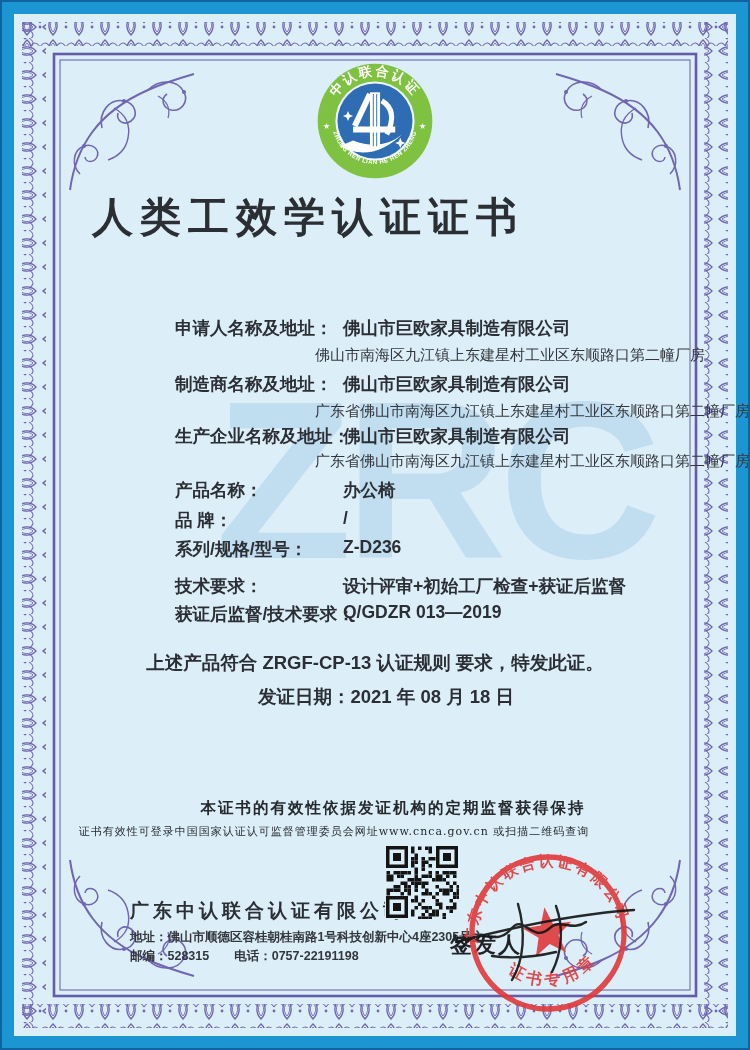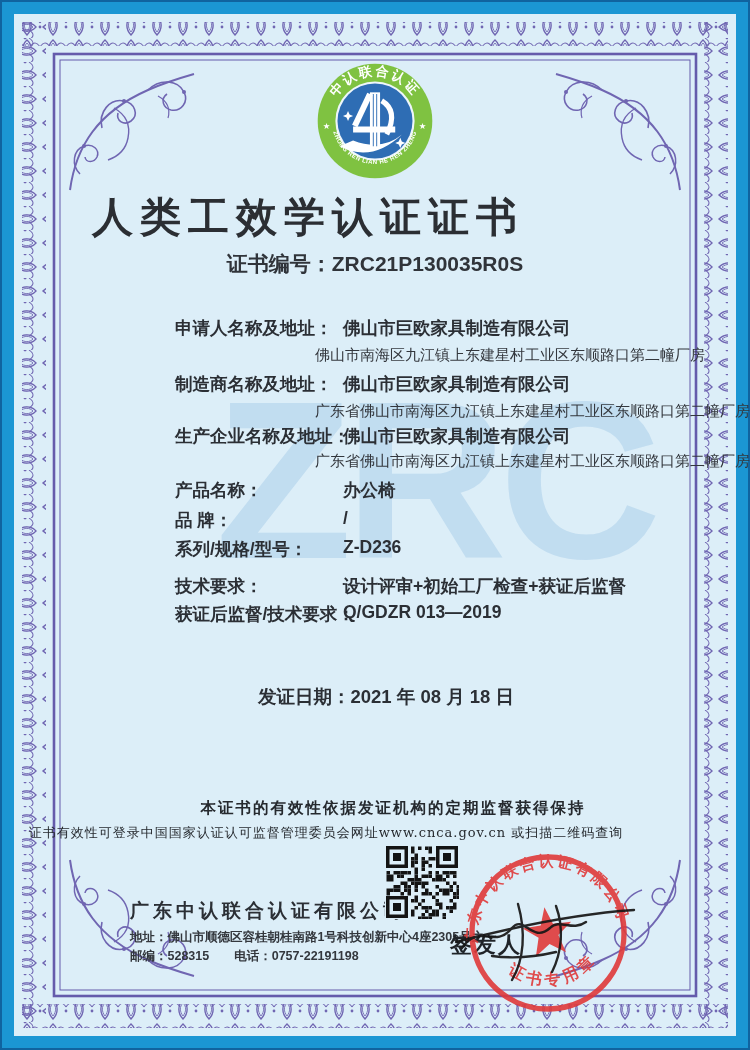--- a/index.html
+++ b/index.html
@@ -15,22 +15,22 @@
   .title{left:0;width:616px;top:190px;text-align:center;font-size:41px;font-weight:700;
          color:#2b2e33;letter-spacing:7px;}
   .certno{left:0;width:750px;top:250px;text-align:center;font-size:21px;font-weight:600;color:#30343a;}
   .flabel{font-size:17.5px;font-weight:700;color:#2b2f35;}
   .fvalue{font-size:17.5px;font-weight:600;color:#2b2f35;margin-left:28px;}
   .faddr{font-size:15px;font-weight:500;color:#33373d;}
   .statement{left:0;width:750px;top:650px;text-align:center;font-size:18.5px;font-weight:700;color:#2b2f35;}
   .issuedate{left:0;width:750px;top:684px;text-align:center;font-size:18.5px;font-weight:700;color:#2b2f35;padding-left:11px;}
   .note1{left:0;width:750px;top:798px;text-align:center;font-size:15.5px;font-weight:600;
          letter-spacing:2px;color:#25292e;font-family:"DejaVu Serif",serif;padding-left:18px;}
-  .note2{left:0;width:652px;top:824px;text-align:center;font-size:13px;font-weight:500;
-         letter-spacing:1px;color:#25292e;font-family:"DejaVu Serif",serif;}
+  .note2{left:0;width:652px;top:824px;text-align:center;font-size:11px;font-weight:500;
+         letter-spacing:1px;color:#25292e;font-family:"DejaVu Serif",serif;padding-left:8px;}
   .company{left:130px;top:898px;font-size:19px;font-weight:700;letter-spacing:4px;color:#2b2f35;}
   .caddr{left:130px;top:929px;font-size:12.5px;font-weight:600;color:#33373d;}
   .ccontact{left:130px;top:948px;font-size:12.5px;font-weight:600;color:#33373d;}
   .signer{left:450px;top:930px;font-size:22px;font-weight:700;letter-spacing:2px;color:#1f2328;z-index:5;}
   .qr{left:385px;top:845px;z-index:4;}
   .seal{left:458px;top:843px;z-index:5;opacity:.9;}
   .signature{left:448px;top:890px;z-index:6;}
 </style>
 </head>
 <body>
@@ -108,23 +108,20 @@
         <path d="M64,38 L46,76" stroke="#ffffff" stroke-width="7" fill="none"></path>
         <path d="M44,80 H94" stroke="#ffffff" stroke-width="7" fill="none"></path>
         <path d="M78,46 Q98,58 84,86" stroke="#ffffff" stroke-width="6" fill="none"></path>
         <path d="M38,58 l1.8,4.2 4.2,1.8 -4.2,1.8 -1.8,4.2 -1.8,-4.2 -4.2,-1.8 4.2,-1.8 Z" fill="#ffffff"></path>
         <path d="M100,90 l1.8,4.2 4.2,1.8 -4.2,1.8 -1.8,4.2 -1.8,-4.2 -4.2,-1.8 4.2,-1.8 Z" fill="#ffffff"></path>
       </g>
     </svg>
 
     <div class="abs title">人类工效学认证证书</div>
 
-    <div class="abs certno">
-      <span>证书编号：</span><span>ZRC21P130035R0S</span>
-    </div>
 
     <div class="abs flabel" style="left:175px;top:316px">申请人名称及地址：</div>
     <div class="abs fvalue" style="left:315px;top:316px">佛山市巨欧家具制造有限公司</div>
     <div class="abs faddr" style="left:315px;top:346px">佛山市南海区九江镇上东建星村工业区东顺路口第二幢厂房</div>
 
     <div class="abs flabel" style="left:175px;top:372px">制造商名称及地址：</div>
     <div class="abs fvalue" style="left:315px;top:372px">佛山市巨欧家具制造有限公司</div>
     <div class="abs faddr" style="left:315px;top:402px">广东省佛山市南海区九江镇上东建星村工业区东顺路口第二幢厂房</div>
 
     <div class="abs flabel" style="left:175px;top:424px">生产企业名称及地址：</div>
@@ -139,20 +136,21 @@
 
     <div class="abs flabel" style="left:175px;top:537px">系列/规格/型号：</div>
     <div class="abs fvalue" style="left:315px;top:537px">Z-D236</div>
 
     <div class="abs flabel" style="left:175px;top:574px">技术要求：</div>
     <div class="abs fvalue" style="left:315px;top:574px">设计评审+初始工厂检查+获证后监督</div>
 
     <div class="abs flabel" style="left:175px;top:602px">获证后监督/技术要求：</div>
     <div class="abs fvalue" style="left:315px;top:602px">Q/GDZR 013—2019</div>
 
+    <div class="abs statement">上述产品符合 ZRGF-CP-13 认证规则 要求，特发此证。</div>
 
     <div class="abs issuedate">
       <span>发证日期：</span><span>2021 年 08 月 18 日</span>
     </div>
 
     <div class="abs note1">本证书的有效性依据发证机构的定期监督获得保持</div>
     <div class="abs note2">证书有效性可登录中国国家认证认可监督管理委员会网址www.cnca.gov.cn 或扫描二维码查询</div>
 
     <svg class="abs qr" width="74" height="74" viewBox="0 0 74 74">
       <rect x="0" y="0" width="74" height="74" fill="#dceef8"></rect>

